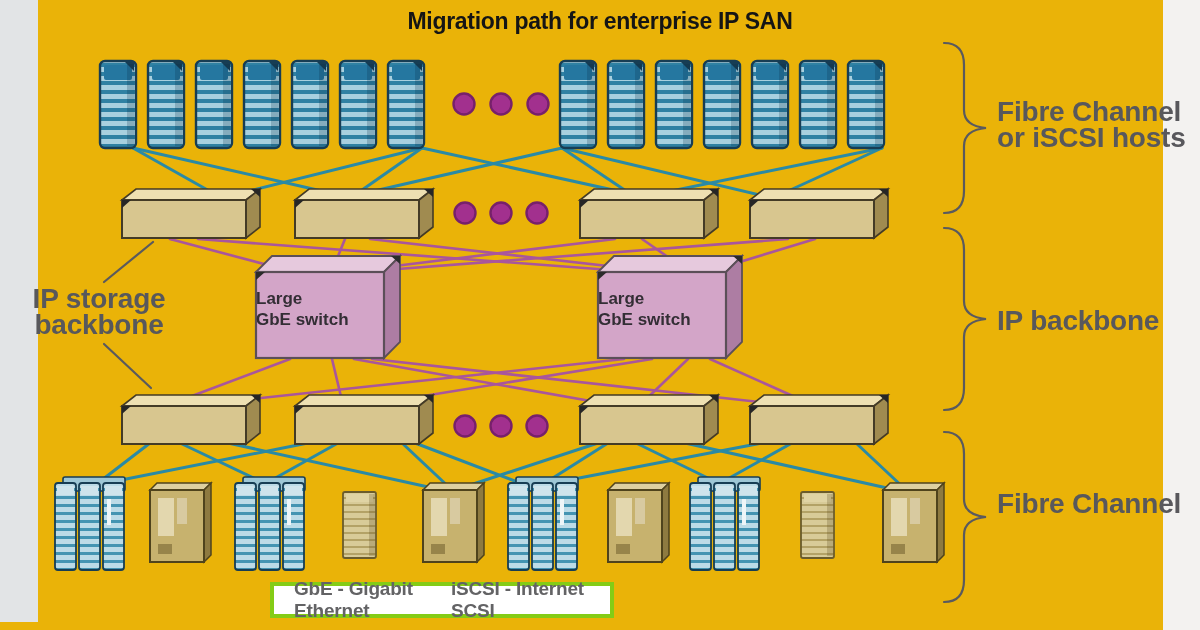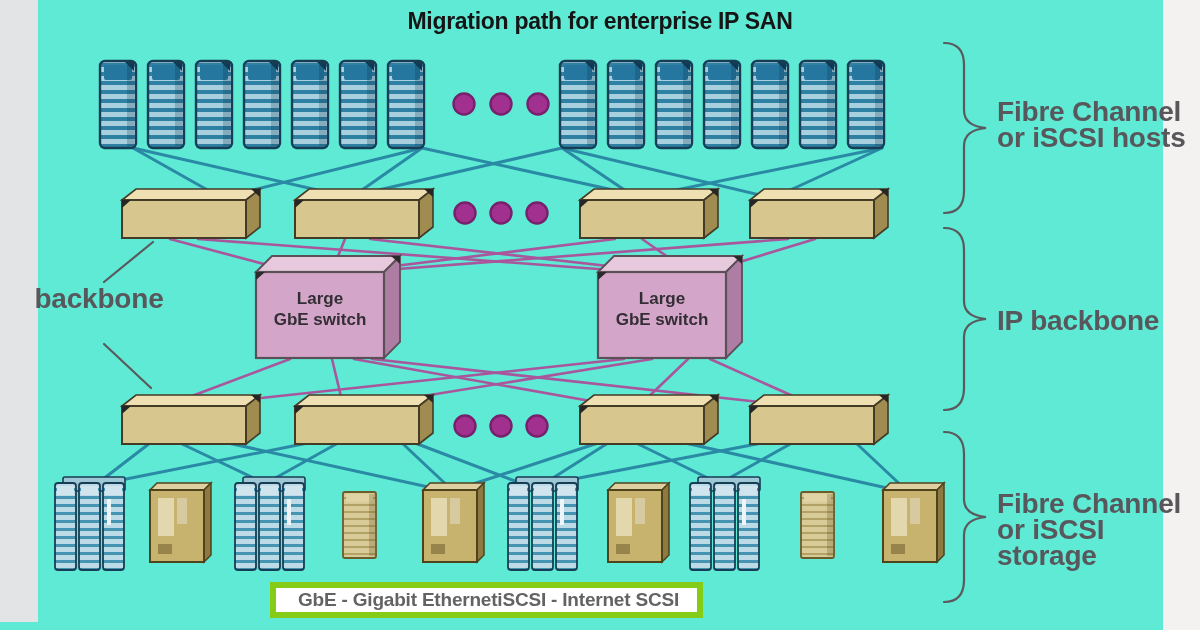--- a/index.html
+++ b/index.html
@@ -1,30 +1,30 @@
 <!DOCTYPE html>
 <html><head>
 <meta charset="utf-8">
 <style>
   html,body{margin:0;padding:0;}
   body{width:1200px;height:630px;background:#fff;font-family:"Liberation Sans",sans-serif;overflow:hidden;}
-  .canvas{position:relative;width:1200px;height:630px;background:#5eead4;}
+  .canvas{position:relative;width:1200px;height:630px;background:#eab308;}
   .strip-left{position:absolute;left:0;top:0;width:38px;height:622px;background:#e2e4e6;}
   .strip-right{position:absolute;left:1163px;top:0;width:37px;height:630px;background:#f3f2f0;}
   #wires{position:absolute;left:0;top:0;width:1200px;height:630px;}
   .title{position:absolute;left:0;top:8px;width:1200px;text-align:center;font-size:23px;font-weight:700;color:#151515;letter-spacing:-0.3px;}
   .lbl{position:absolute;color:#58585c;font-size:28px;font-weight:600;line-height:26px;letter-spacing:-0.2px;}
   .lbl-switches{left:28px;top:286px;width:142px;text-align:center;}
   .lbl-hosts{left:997px;top:99px;}
   .lbl-backbone{left:997px;top:308px;}
   .lbl-storage{left:997px;top:491px;}
-  .gbe-label{position:absolute;width:128px;top:0;text-align:center;font-size:17px;font-weight:600;color:#332e35;line-height:21px;}
+  .gbe-label{position:absolute;width:128px;top:0;text-align:left;font-size:17px;font-weight:600;color:#332e35;line-height:21px;}
   .gbe-label.left{left:256px;top:288px;}
   .gbe-label.right{left:598px;top:288px;}
-  .legend{position:absolute;left:270px;top:582px;width:433px;height:36px;background:#fff;border:6px solid #84cc16;box-sizing:border-box;display:flex;align-items:center;justify-content:center;padding:0 16px 0 20px;}
+  .legend{position:absolute;left:270px;top:582px;width:344px;height:36px;background:#fff;border:4px solid #84cc16;box-sizing:border-box;display:flex;align-items:center;justify-content:center;padding:0 16px 0 20px;}
   .legend span{font-size:19px;font-weight:600;color:#636365;letter-spacing:-0.2px;}
 </style>
 </head>
 <body>
 
 <div class="canvas">
   <div class="strip-left"></div>
   <div class="strip-right"></div>
 
   <svg id="wires" viewBox="0 0 1200 630">
@@ -330,33 +330,33 @@
       <g>
         <rect x="801" y="492" width="33" height="66" rx="2" fill="url(#pTwr)" stroke="#6b5c2c" stroke-width="1.8"></rect>
         <rect x="804" y="494" width="27" height="8" fill="#e0d4a4"></rect>
         <rect x="827" y="494" width="6" height="62" fill="rgba(90,75,30,0.25)"></rect>
       </g>
     </svg>
 
   <div class="title">Migration path for enterprise IP SAN</div>
 
   <div class="lbl lbl-switches">
+    <div>IP storage</div>
     <div>backbone</div>
   </div>
 
   <div class="lbl lbl-hosts">
     <div>Fibre Channel</div>
     <div>or iSCSI hosts</div>
   </div>
 
   <div class="lbl lbl-backbone">IP backbone</div>
 
   <div class="lbl lbl-storage">
     <div>Fibre Channel</div>
-    <div>or iSCSI storage</div>
   </div>
 
   <div class="gbe-label left">
     <div>Large</div>
     <div>GbE switch</div>
   </div>
   <div class="gbe-label right">
     <div>Large</div>
     <div>GbE switch</div>
   </div>

